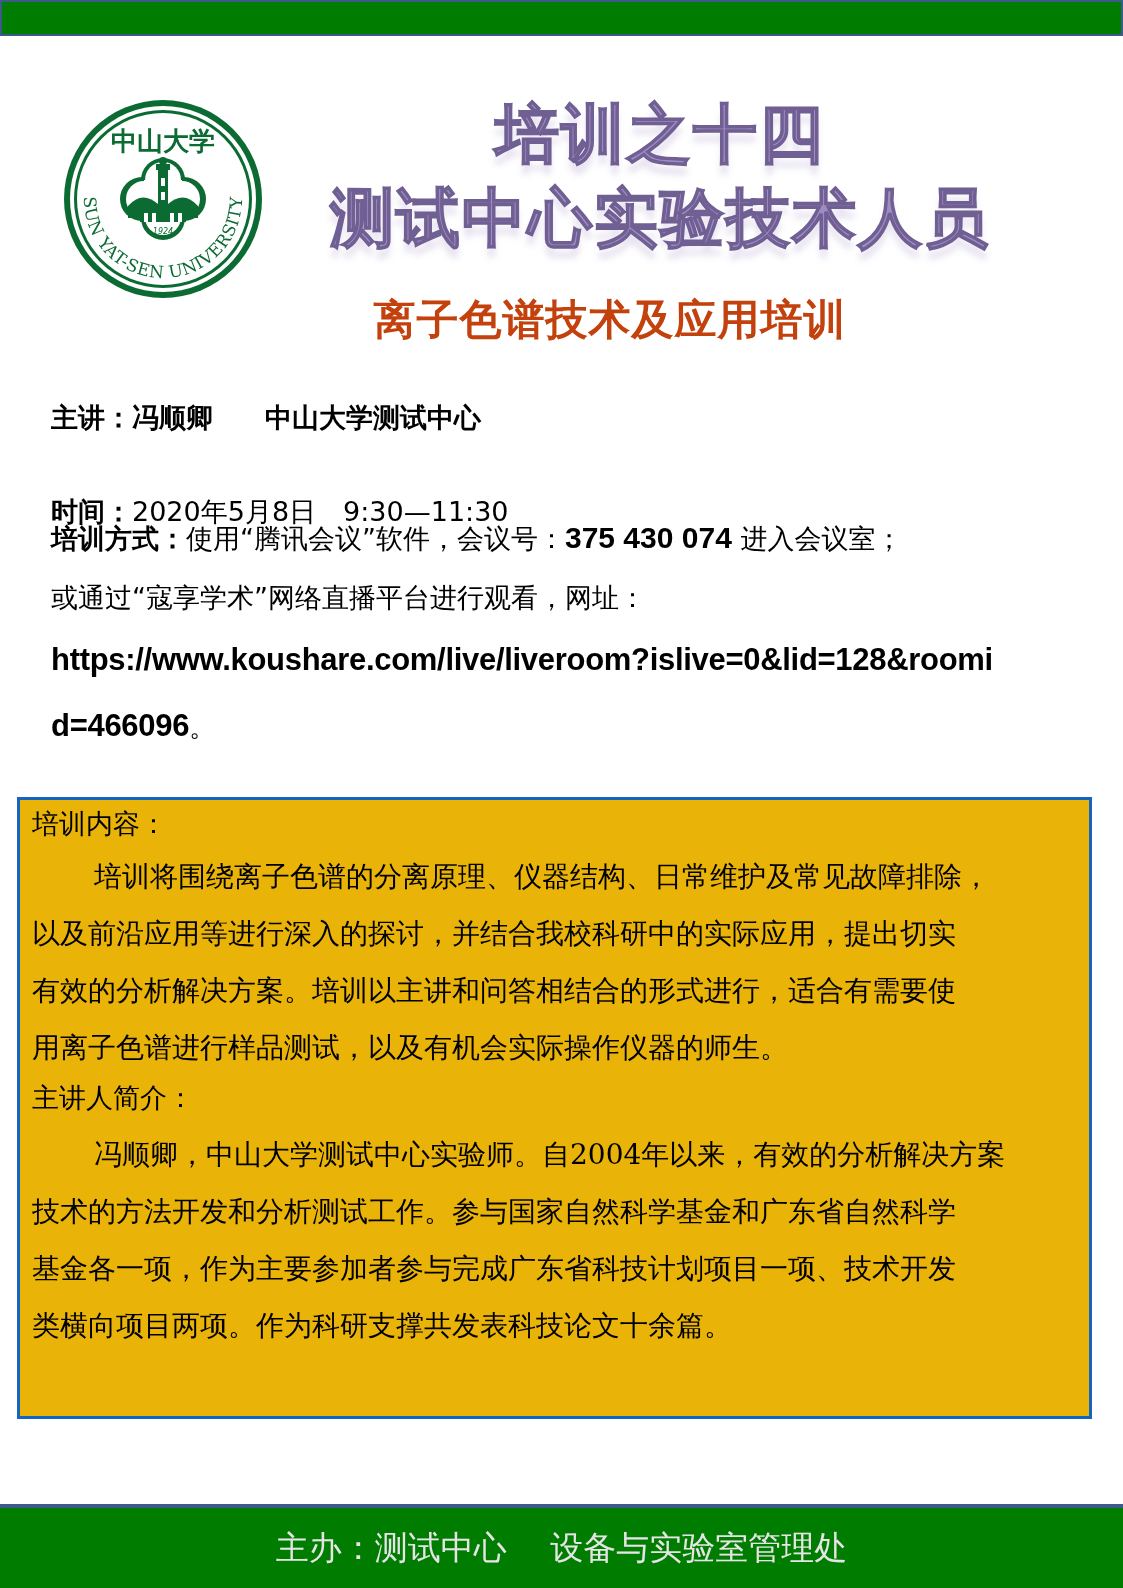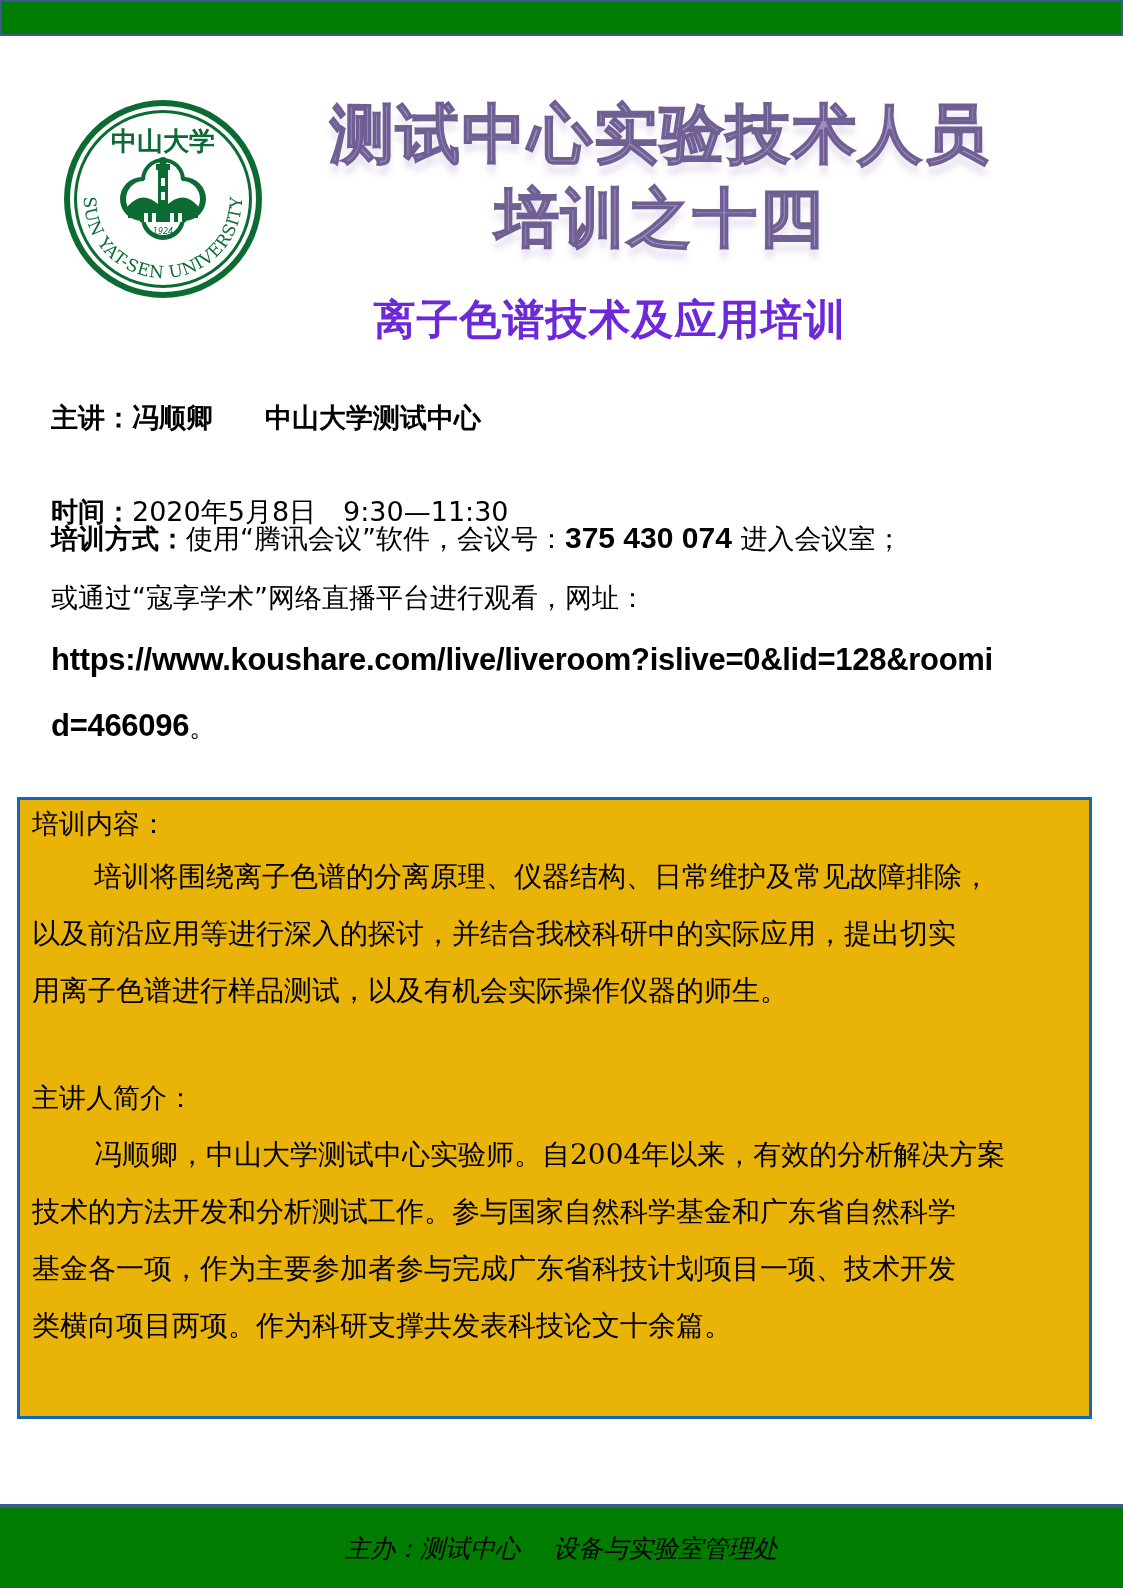--- a/index.html
+++ b/index.html
@@ -52,21 +52,21 @@
     .subtitle {
       position: absolute;
       left: 290px;
       top: 292px;
       width: 640px;
       text-align: center;
       font-family: "DejaVu Sans", sans-serif;
       font-weight: bold;
       font-size: 42px;
       line-height: 56px;
-      color: #6d28d9;
+      color: #c2410c;
       letter-spacing: 1px;
       white-space: nowrap;
     }
     .info {
       position: absolute;
       left: 51px;
       width: 1060px;
       font-size: 27px;
       line-height: 36px;
       white-space: nowrap;
@@ -121,26 +121,25 @@
       width: 1123px;
       height: 84px;
       background: #007d00;
       border-top: 4px solid #3c5a8c;
       box-sizing: border-box;
       display: flex;
       align-items: center;
       justify-content: center;
     }
     .footer-text {
-      color: #000000;
+      color: #e5e5e5;
       font-family: "DejaVu Sans", sans-serif;
-      font-size: 25px;
+      font-size: 33px;
       letter-spacing: 0px;
       white-space: pre;
-      font-style: italic;
     }
   </style>
 </head>
 <body>
 
 <div class="top-bar"></div>
 
 <div class="logo">
   <svg width="202" height="202" viewBox="0 0 202 202">
     <defs>
@@ -184,22 +183,22 @@
     <rect x="78" y="112" width="46" height="12" fill="#0b6b33"></rect>
     <rect x="82" y="115" width="4" height="9" fill="#ffffff"></rect>
     <rect x="90" y="115" width="4" height="9" fill="#ffffff"></rect>
     <rect x="108" y="115" width="4" height="9" fill="#ffffff"></rect>
     <rect x="116" y="115" width="4" height="9" fill="#ffffff"></rect>
     <text x="101" y="136" text-anchor="middle" font-family="DejaVu Sans, sans-serif" font-size="8" fill="#0b6b33" font-style="italic">1924</text>
   </svg>
 </div>
 
 <div class="title-block">
+  <div class="title-line">培训之十四</div>
   <div class="title-line">测试中心实验技术人员</div>
-  <div class="title-line">培训之十四</div>
 </div>
 
 <div class="subtitle">离子色谱技术及应用培训</div>
 
 <div class="info" style="top:400px;">
   <span class="lbl">主讲：</span><span class="lbl">冯顺卿</span><span style="display:inline-block;width:52px;"></span><span class="lbl">中山大学测试中心</span>
 </div>
 
 <div class="info" style="top:458px;margin-top:36px;">
   <span class="lbl">时间：</span><span>2020年5月8日　9:30—11:30</span>
@@ -215,20 +214,21 @@
 
 <div class="info" style="top:708px;">
   <span class="url">d=466096</span><span>。</span>
 </div>
 
 <div class="content-box">
   <div class="box-heading" style="top:4px;">培训内容：</div>
   <div class="box-para" style="top:48px;">
     <span class="line indent">培训将围绕离子色谱的分离原理、仪器结构、日常维护及常见故障排除，</span>
     <span class="line">以及前沿应用等进行深入的探讨，并结合我校科研中的实际应用，提出切实</span>
+    <span class="line">有效的分析解决方案。培训以主讲和问答相结合的形式进行，适合有需要使</span>
     <span class="line">用离子色谱进行样品测试，以及有机会实际操作仪器的师生。</span>
   </div>
   <div class="box-heading" style="top:278px;">主讲人简介：</div>
   <div class="box-para" style="top:326px;">
     <span class="line indent">冯顺卿，中山大学测试中心实验师。自2004年以来，有效的分析解决方案</span>
     <span class="line">技术的方法开发和分析测试工作。参与国家自然科学基金和广东省自然科学</span>
     <span class="line">基金各一项，作为主要参加者参与完成广东省科技计划项目一项、技术开发</span>
     <span class="line">类横向项目两项。作为科研支撑共发表科技论文十余篇。</span>
   </div>
 </div>

